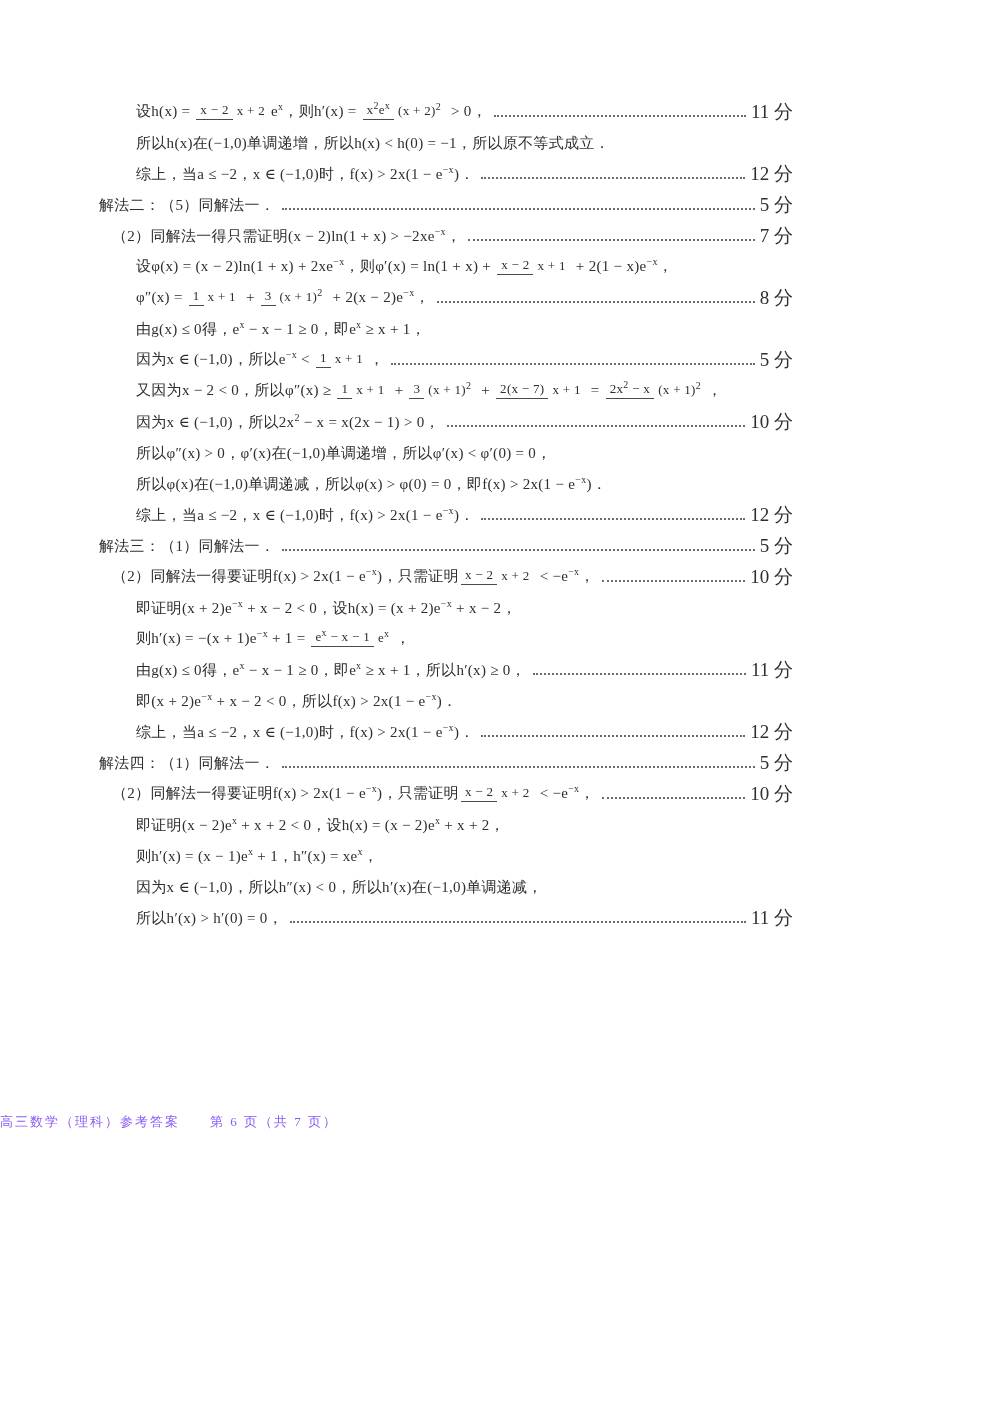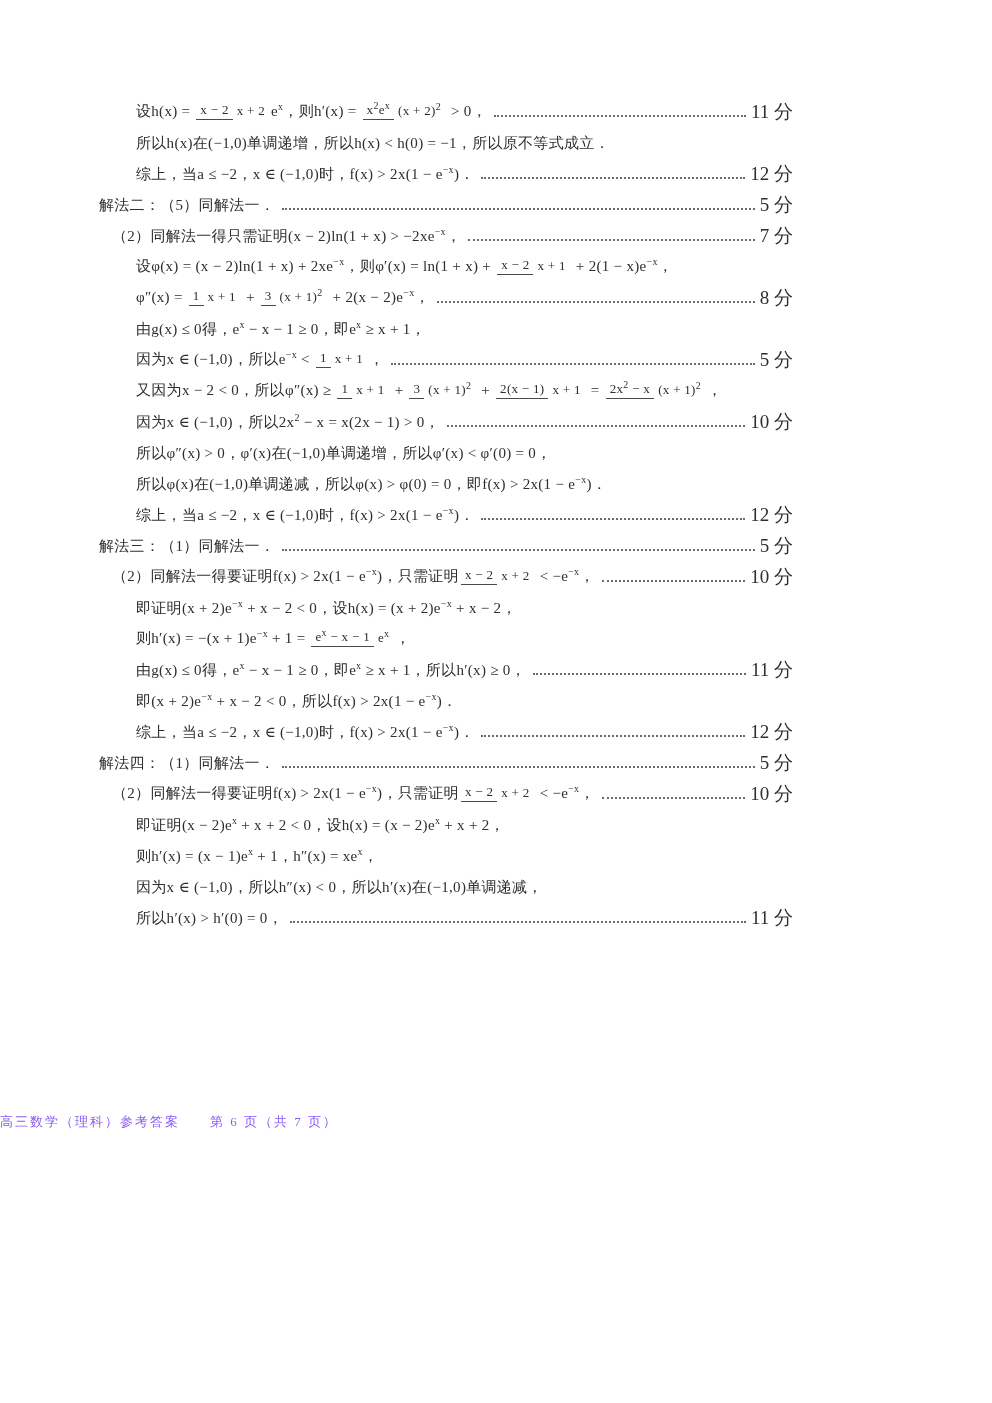--- a/index.html
+++ b/index.html
@@ -126,21 +126,21 @@
         <span class="score">5 分</span>
       </div>
       <div class="line indent-2">
         <span class="content">又因为x − 2 &lt; 0，所以φ″(x) ≥ <span class="frac">
             <span class="num">1</span>
             <span class="den">x + 1</span>
           </span> + <span class="frac">
             <span class="num">3</span>
             <span class="den">(x + 1)<sup>2</sup></span>
           </span> + <span class="frac">
-            <span class="num">2(x − 1)</span>
+            <span class="num">2(x − 7)</span>
             <span class="den">x + 1</span>
           </span> = <span class="frac">
             <span class="num">2x<sup>2</sup> − x</span>
             <span class="den">(x + 1)<sup>2</sup></span>
           </span>，</span>
       </div>
       <div class="line indent-2">
         <span class="content">因为x ∈ (−1,0)，所以2x<sup>2</sup> − x = x(2x − 1) &gt; 0，</span>
         <span class="leader"></span>
         <span class="score">10 分</span>

